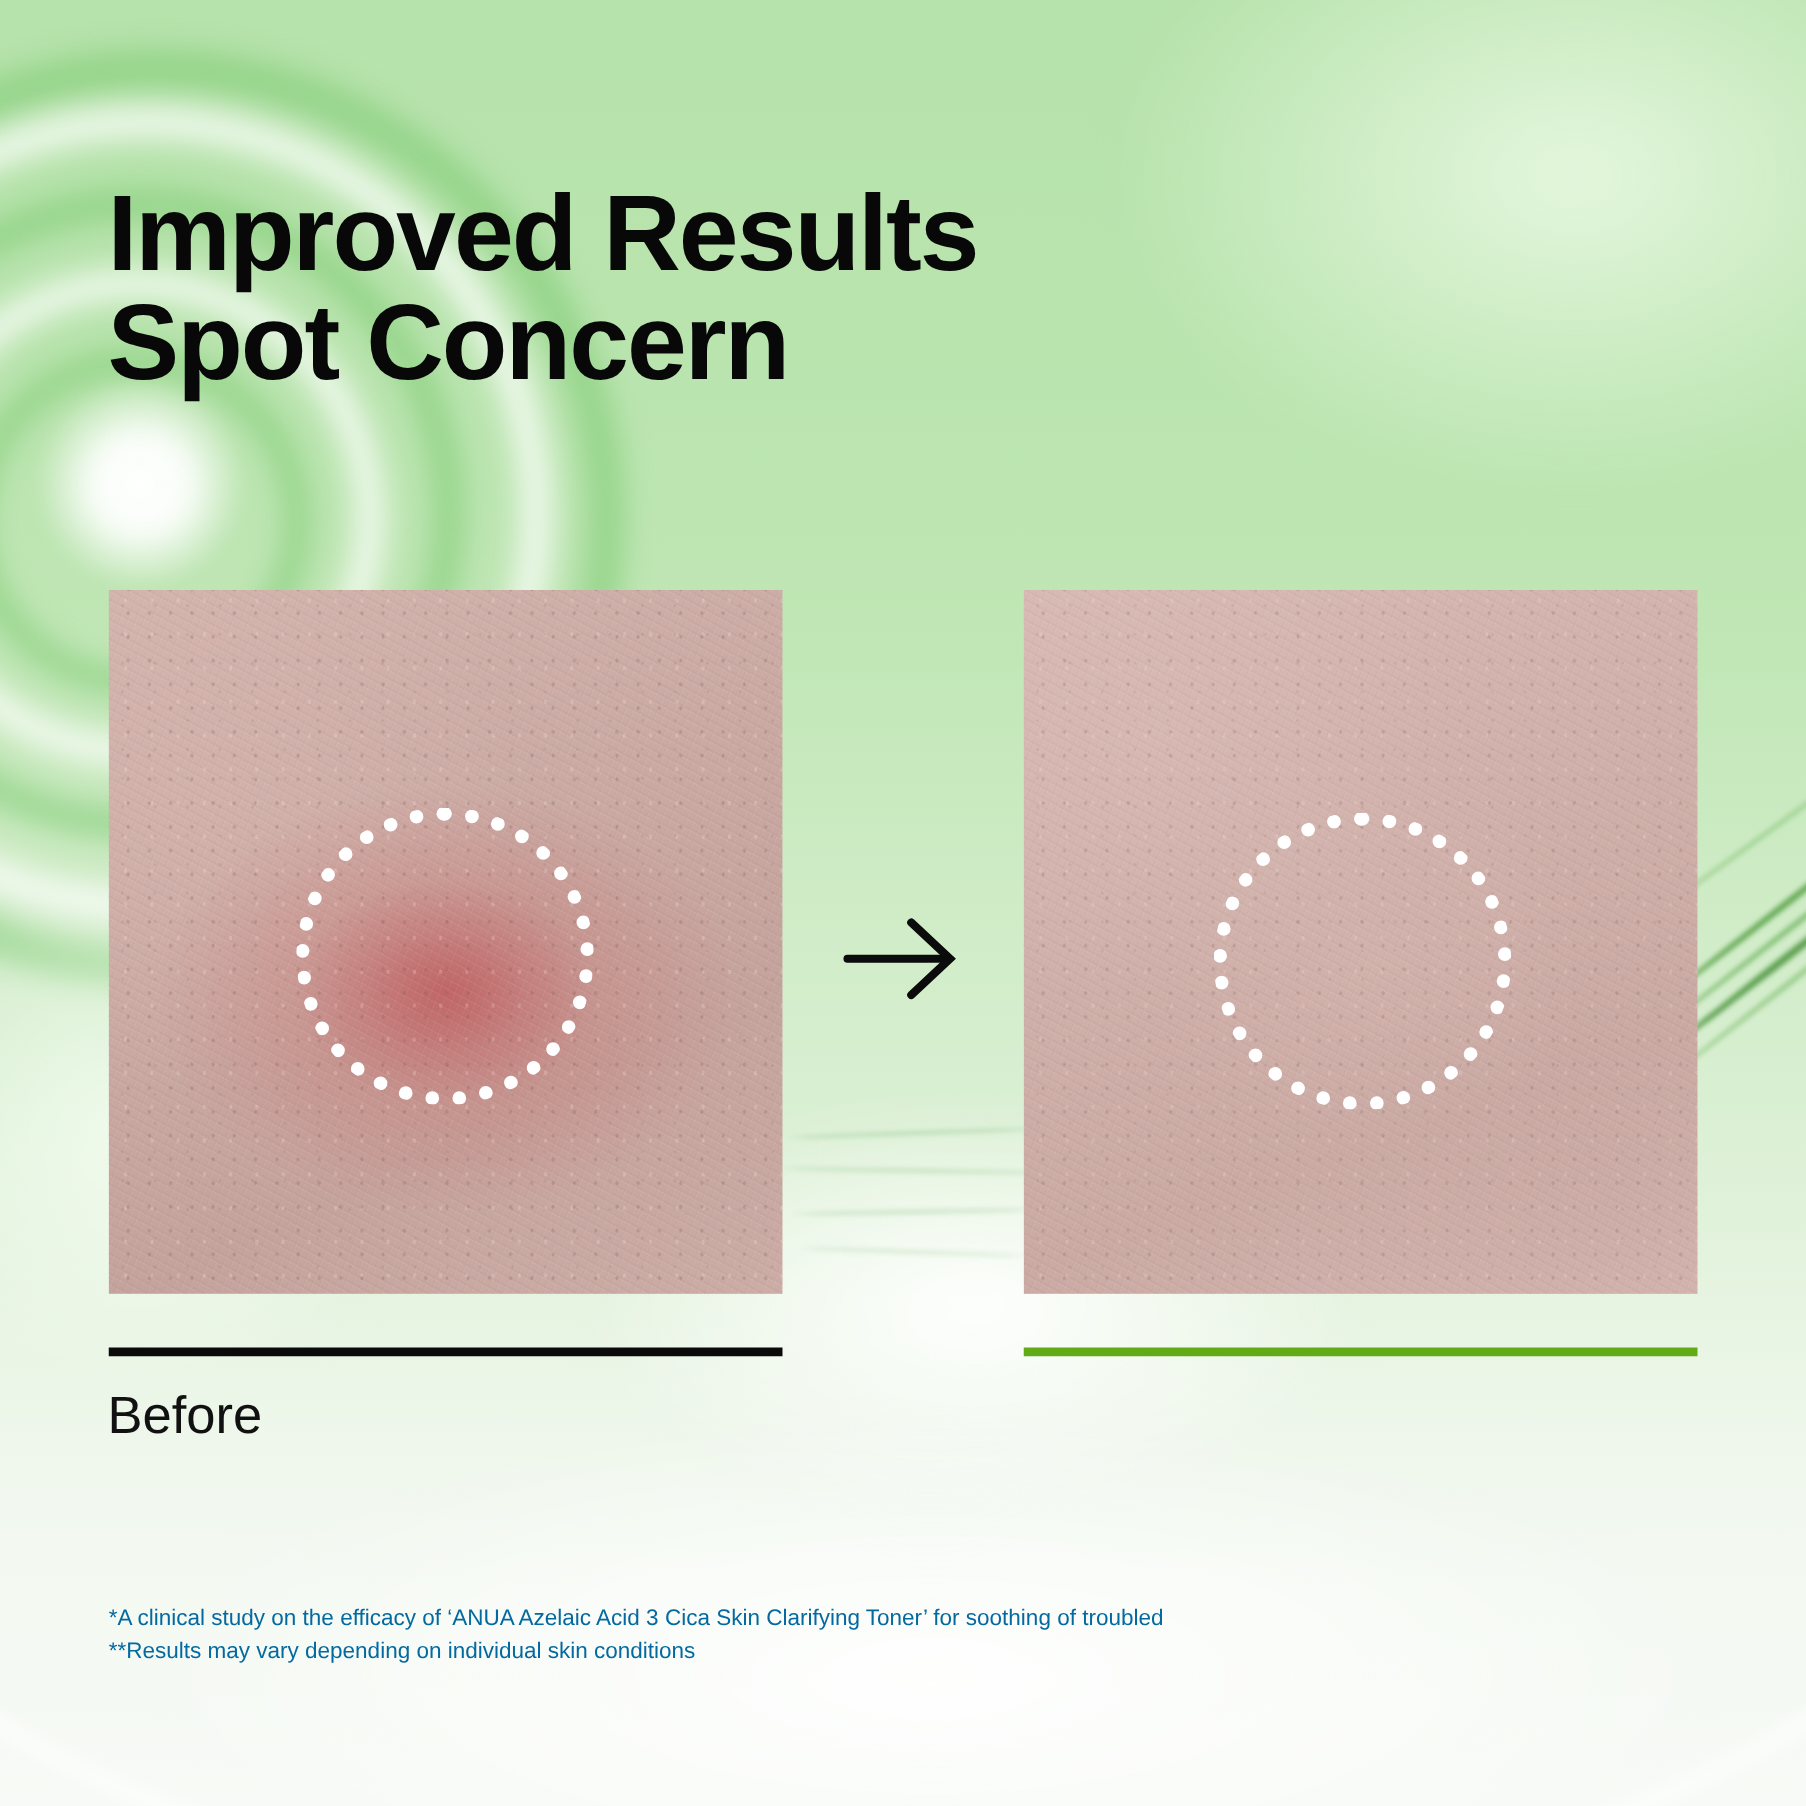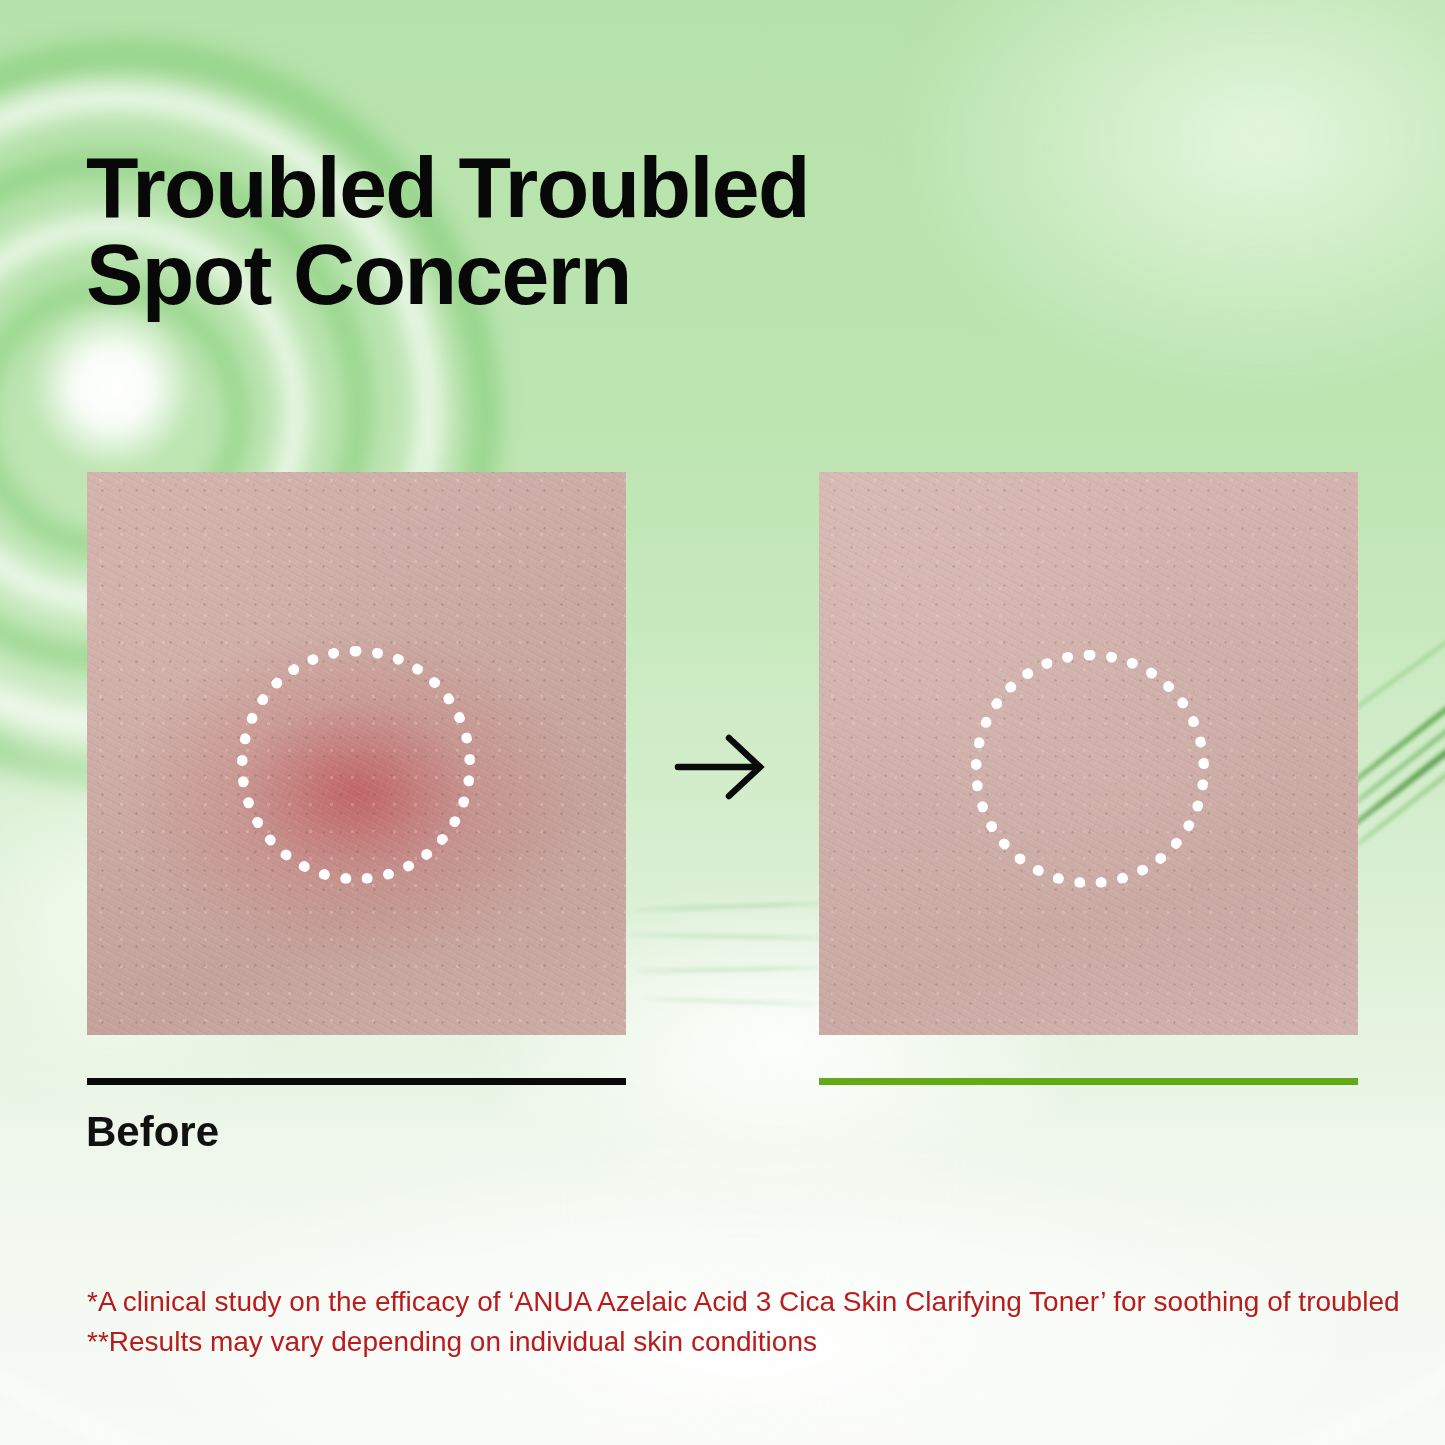--- a/index.html
+++ b/index.html
@@ -186,37 +186,37 @@
 
   .caption {
     position: absolute;
     top: 1107px;
     font-size: 42px;
     line-height: 1.2;
   }
   .caption.before {
     left: 86px;
     color: #111111;
-    font-weight: bold;
+    font-weight: normal;
   }
   .caption.after {
     left: 818px;
     color: #62ab16;
     font-weight: bold;
   }
 
   
   .footnote {
     position: absolute;
     left: 87px;
     top: 1282px;
     width: 1280px;
-    font-size: 28px;
+    font-size: 18px;
     line-height: 1.42;
-    color: #b91c1c;
+    color: #0369a1;
   }
   .footnote div { white-space: nowrap; }
 </style>
 </head>
 <body>
 
 <div id="stage">
 
   <div class="bg-base"></div>
 
@@ -241,21 +241,21 @@
   <div class="streak" style="left:1296px; top:722px; width:320px; height:4px; background:#5aa84a; transform:rotate(-38deg); opacity:0.7;"></div>
   <div class="streak" style="left:1302px; top:745px; width:300px; height:6px; background:#3f8c30; transform:rotate(-38deg); opacity:0.8;"></div>
   <div class="streak" style="left:1310px; top:770px; width:280px; height:4px; background:#6fb55c; transform:rotate(-38deg); opacity:0.6;"></div>
   <div class="streak" style="left:1240px; top:660px; width:360px; height:3px; background:#72b862; transform:rotate(-36deg); opacity:0.55;"></div>
 
   <div class="streak" style="left:630px; top:905px; width:200px; height:3px; background:rgba(170,210,165,0.75); transform:rotate(-2deg);"></div>
   <div class="streak" style="left:625px; top:935px; width:210px; height:3px; background:rgba(180,216,175,0.7); transform:rotate(1deg);"></div>
   <div class="streak" style="left:635px; top:968px; width:190px; height:3px; background:rgba(170,210,165,0.6); transform:rotate(-1deg);"></div>
   <div class="streak" style="left:640px; top:1000px; width:180px; height:3px; background:rgba(185,218,180,0.55); transform:rotate(2deg);"></div>
 
-  <h1 class="headline">Troubled Troubled
+  <h1 class="headline">Improved Results
 Spot Concern</h1>
 
   <div class="panel before">
     <div class="skin skin-before"></div>
     <div class="pores"></div>
     <div class="grain"></div>
     <div class="marker before"></div>
   </div>
 
   <div class="arrow">

